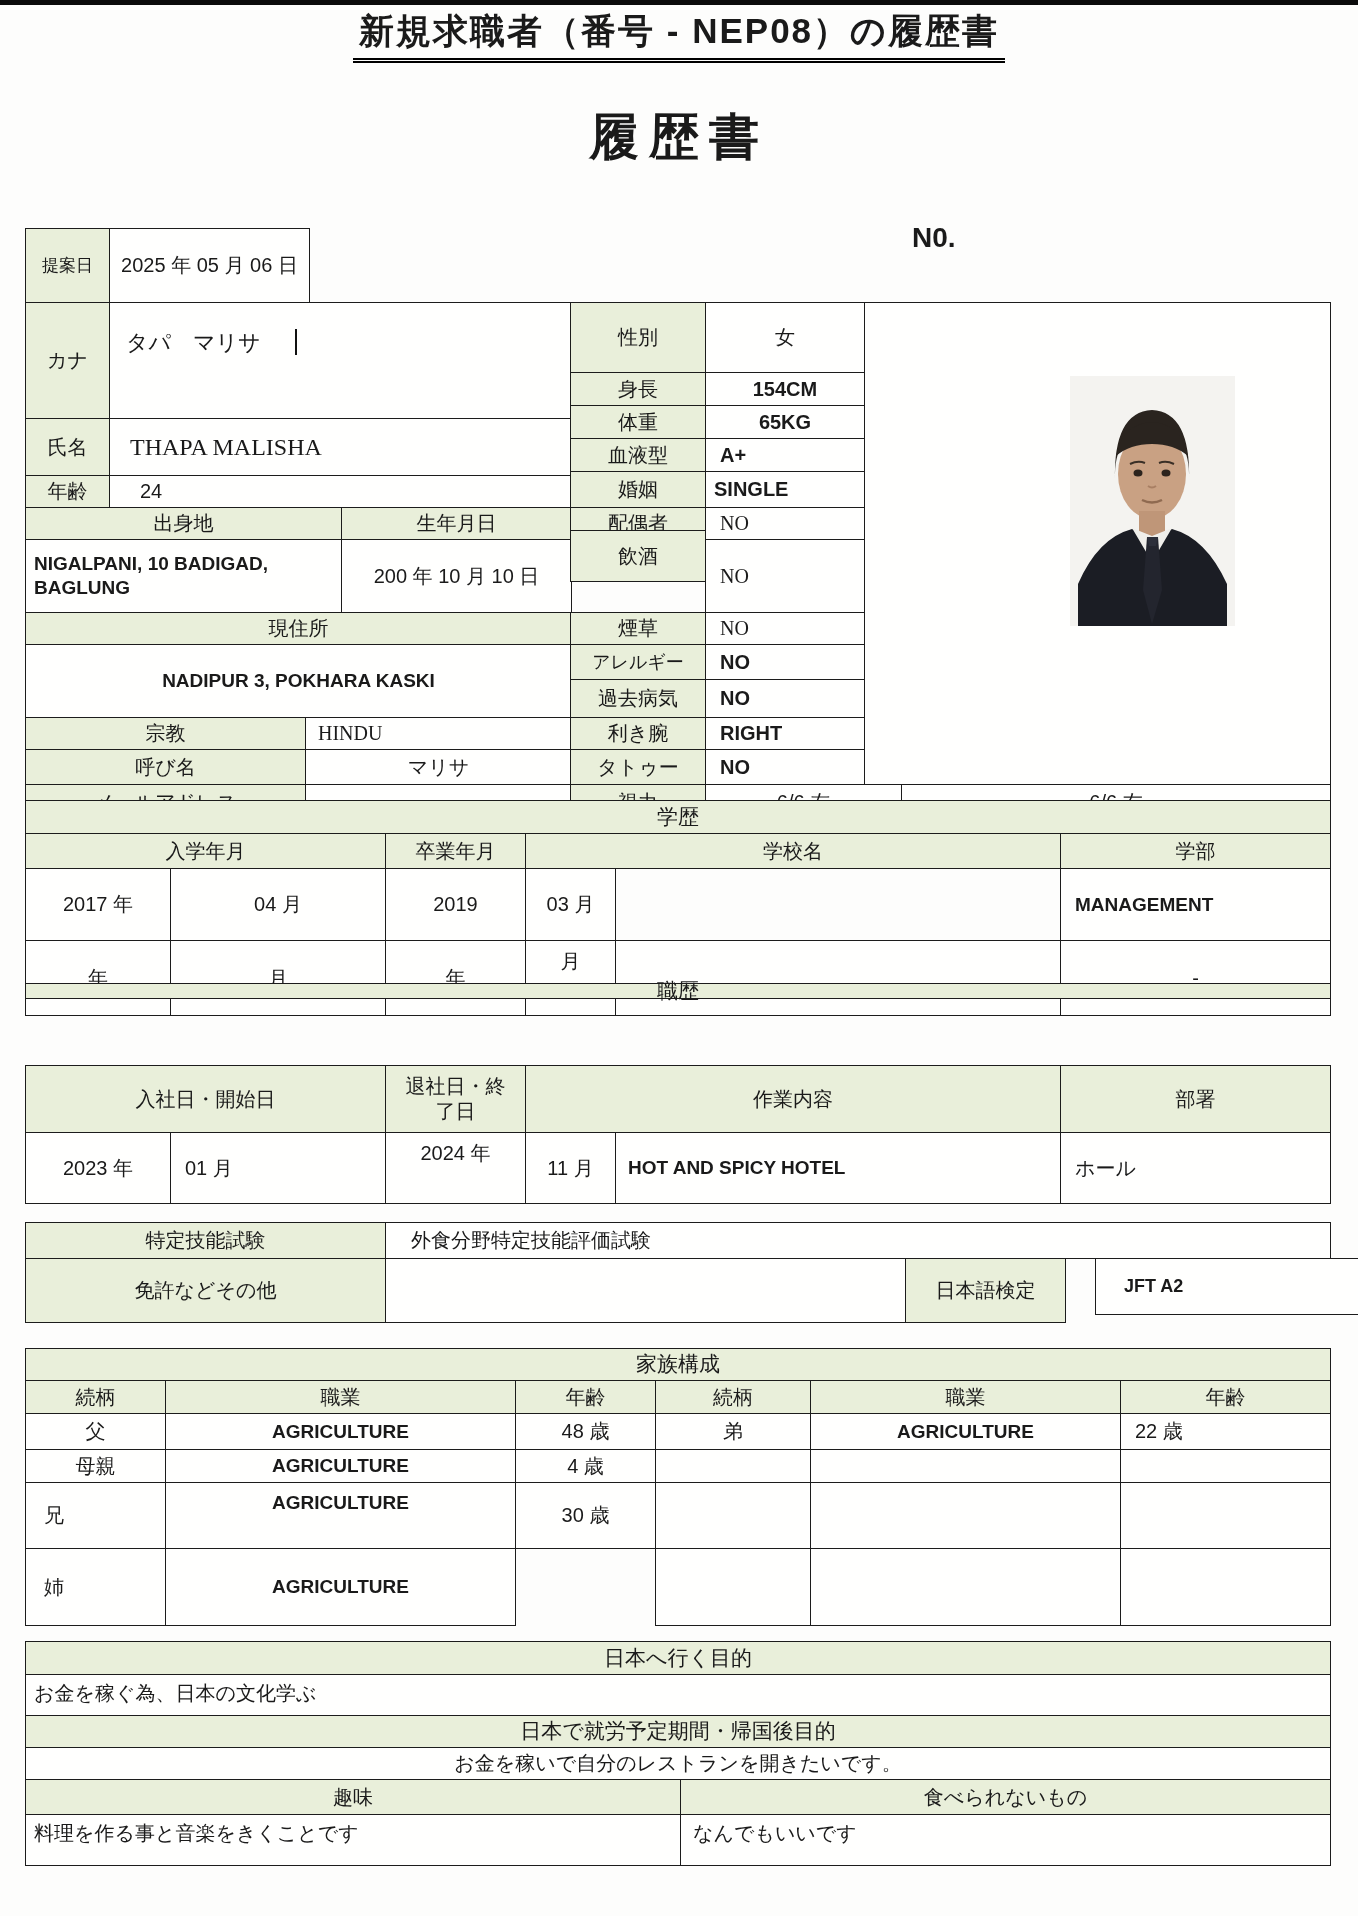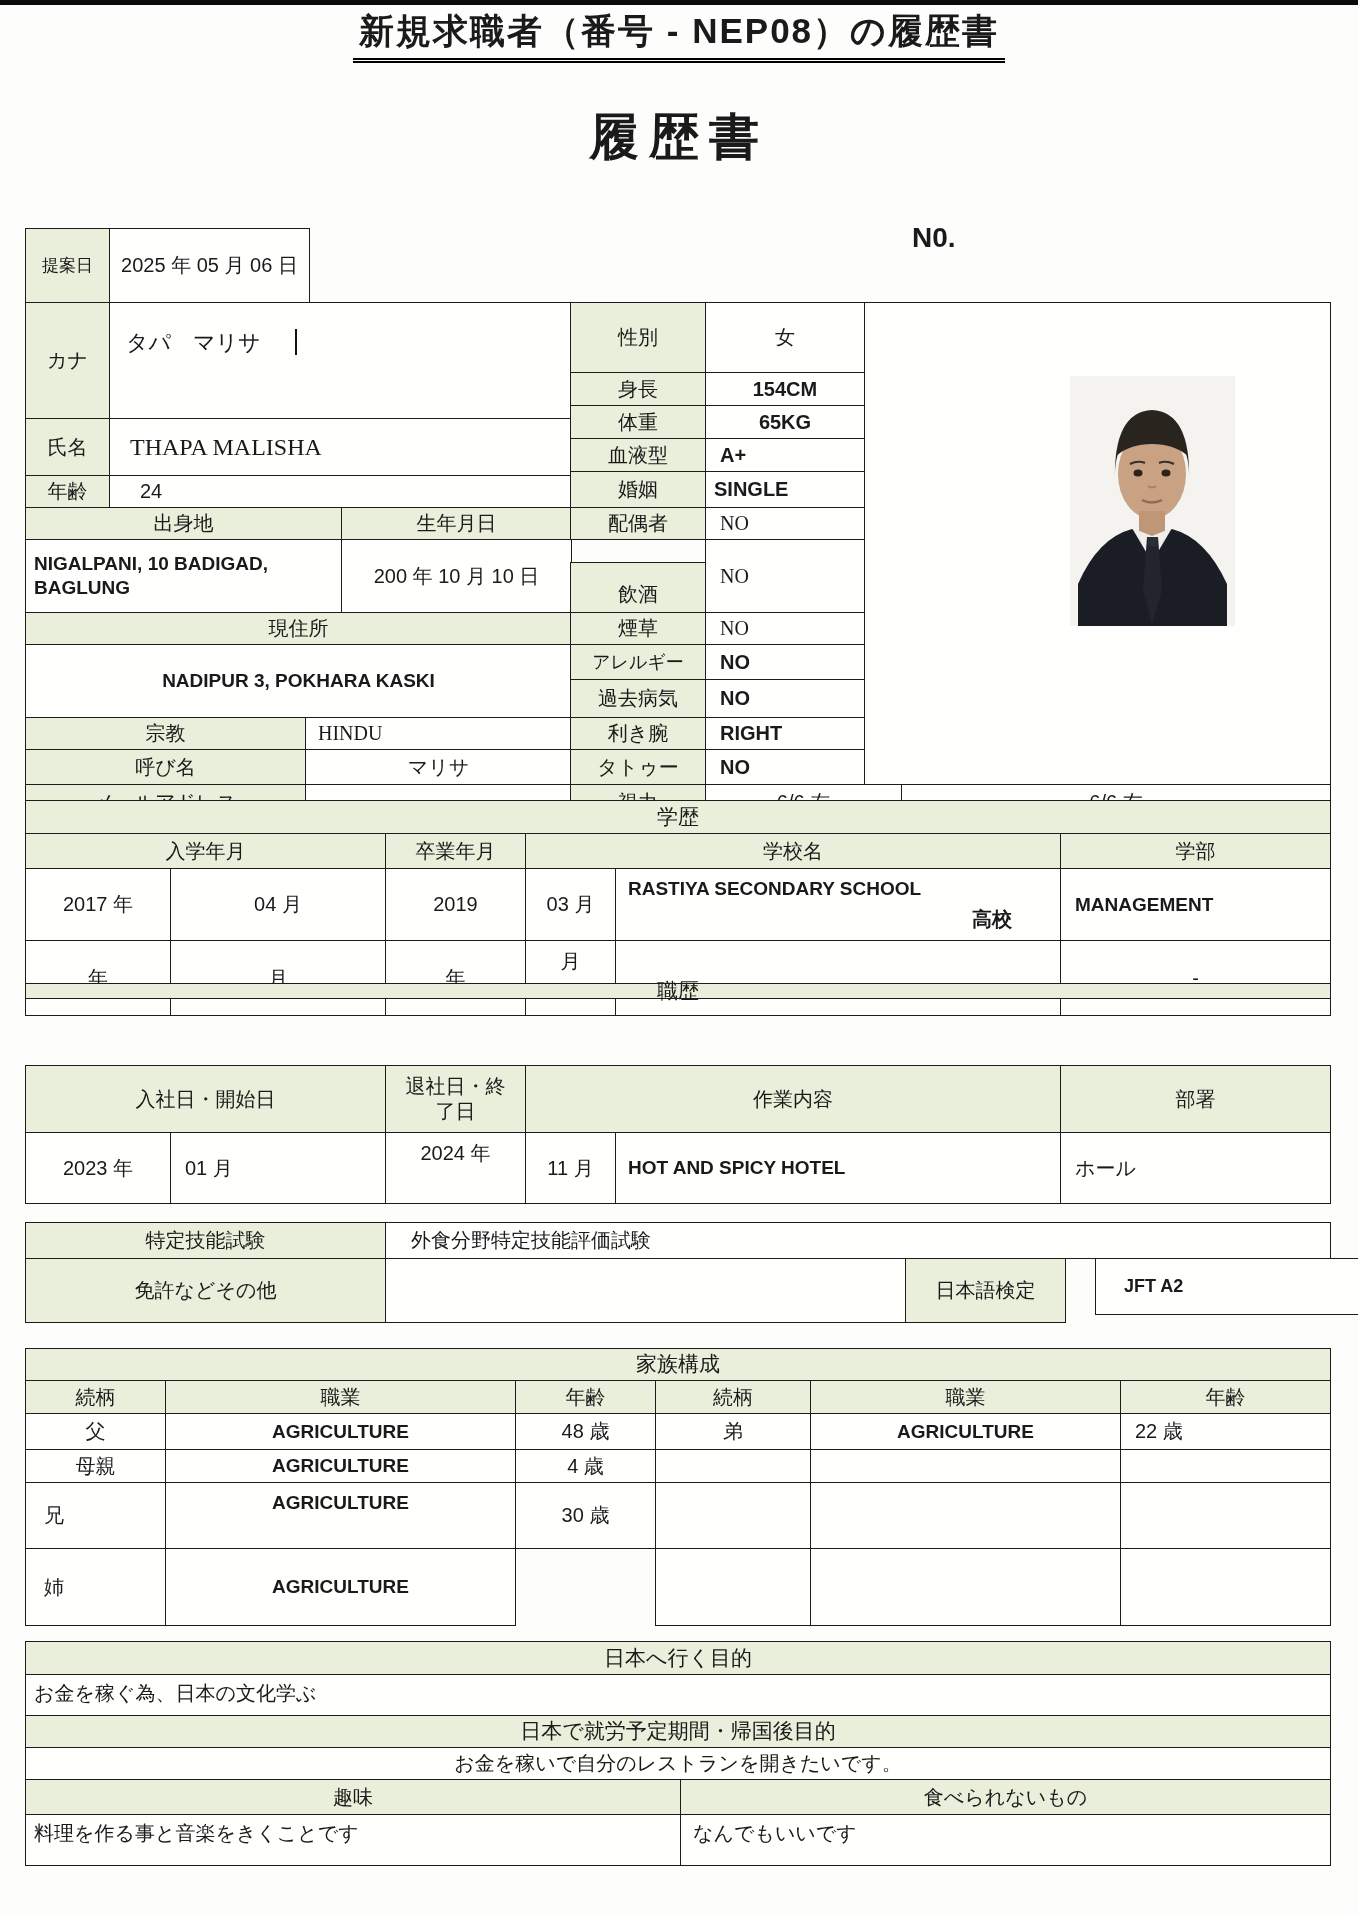--- a/index.html
+++ b/index.html
@@ -89,21 +89,21 @@
 
   <div class="c g" style="left:570px;top:438px;width:136px;height:34px">血液型</div>
   <div class="c l sans" style="left:705px;top:438px;width:160px;height:34px;padding-left:14px">A+</div>
 
   <div class="c g" style="left:570px;top:471px;width:136px;height:37px">婚姻</div>
   <div class="c l sans" style="left:705px;top:471px;width:160px;height:37px;padding-left:8px">SINGLE</div>
 
   <div class="c g" style="left:570px;top:507px;width:136px;height:33px">配偶者</div>
   <div class="c l serif" style="left:705px;top:507px;width:160px;height:33px;padding-left:14px">NO</div>
 
-  <div class="c g" style="left:570px;top:562px;width:136px;height:64px">飲酒</div>
+  <div class="c g" style="left:570px;top:530px;width:136px;height:52px">飲酒</div>
   <div class="c l serif" style="left:705px;top:539px;width:160px;height:74px;padding-left:14px">NO</div>
 
   <div class="c g" style="left:570px;top:612px;width:136px;height:33px">煙草</div>
   <div class="c l serif" style="left:705px;top:612px;width:160px;height:33px;padding-left:14px">NO</div>
 
   <div class="c g fs18" style="left:570px;top:644px;width:136px;height:36px">アレルギー</div>
   <div class="c l sans" style="left:705px;top:644px;width:160px;height:36px;padding-left:14px">NO</div>
 
   <div class="c g" style="left:570px;top:679px;width:136px;height:39px">過去病気</div>
   <div class="c l sans" style="left:705px;top:679px;width:160px;height:39px;padding-left:14px">NO</div>
@@ -140,24 +140,20 @@
   <div class="c g banner" style="left:25px;top:800px;width:1306px;height:34px">学歴</div>
   <div class="c g" style="left:25px;top:833px;width:361px;height:36px">入学年月</div>
   <div class="c g" style="left:385px;top:833px;width:141px;height:36px">卒業年月</div>
   <div class="c g" style="left:525px;top:833px;width:536px;height:36px">学校名</div>
   <div class="c g" style="left:1060px;top:833px;width:271px;height:36px">学部</div>
 
   <div class="c" style="left:25px;top:868px;width:146px;height:73px">2017 年</div>
   <div class="c" style="left:170px;top:868px;width:216px;height:73px">04 月</div>
   <div class="c" style="left:385px;top:868px;width:141px;height:73px">2019</div>
   <div class="c" style="left:525px;top:868px;width:91px;height:73px">03 月</div>
-  <div class="c school-cell sans fs19" style="left:615px;top:868px;width:446px;height:73px">
-    <span style="text-align:left">RASTIYA SECONDARY SCHOOL</span>
-    <span class="school-suffix">高校</span>
-  </div>
   <div class="c l sans fs19" style="left:1060px;top:868px;width:271px;height:73px;padding-left:14px">MANAGEMENT</div>
 
   <div class="c" style="left:25px;top:940px;width:146px;height:76px">年</div>
   <div class="c" style="left:170px;top:940px;width:216px;height:76px">月</div>
   <div class="c" style="left:385px;top:940px;width:141px;height:76px">年</div>
   <div class="c t" style="left:525px;top:940px;width:91px;height:76px;padding-top:8px">月</div>
   <div class="c" style="left:615px;top:940px;width:446px;height:76px"></div>
   <div class="c" style="left:1060px;top:940px;width:271px;height:76px">-</div>
 
   <div class="c g banner" style="left:25px;top:983px;width:1306px;height:16px">職歴</div>

